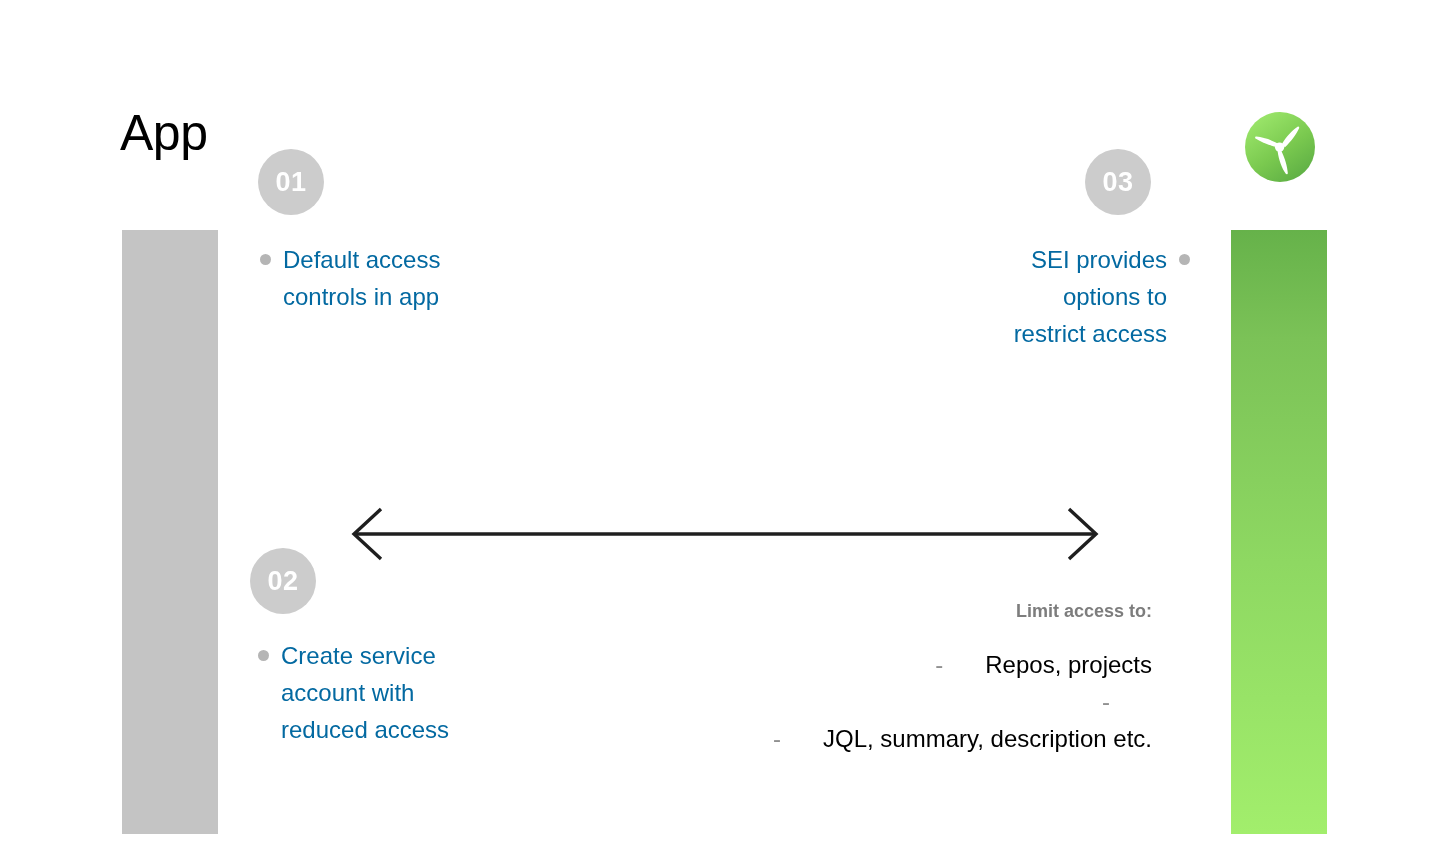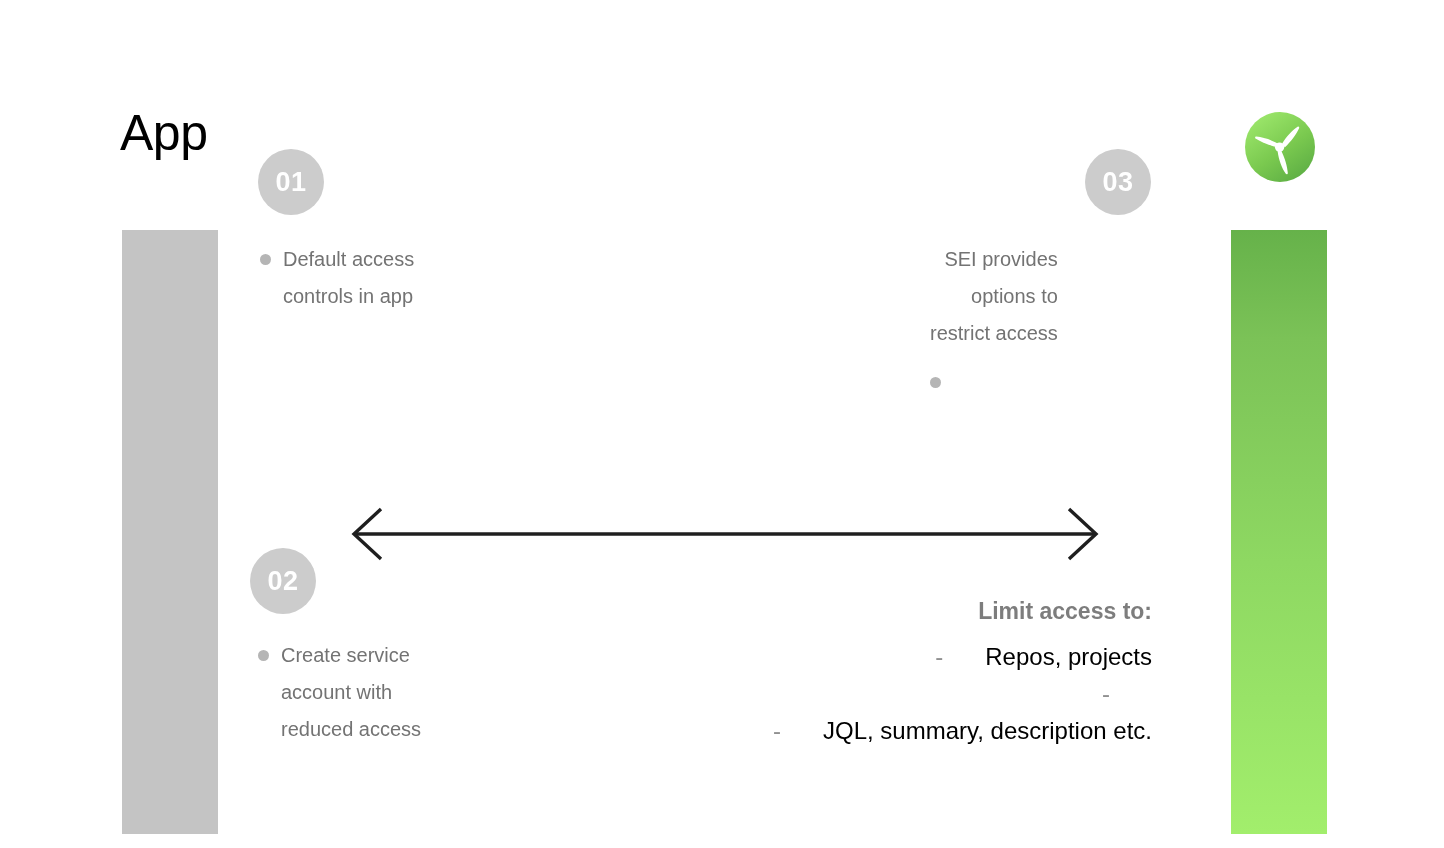--- a/index.html
+++ b/index.html
@@ -78,41 +78,41 @@
   .badge-01 { left: 258px;  top: 149px; }
   .badge-02 { left: 250px;  top: 548px; }
   .badge-03 { left: 1085px; top: 149px; }
 
   
   .bullet-block {
     position: absolute;
     display: flex;
     align-items: flex-start;
     gap: 12px;
-    font-size: 20px;
+    font-size: 24px;
     line-height: 37px;
-    color: #737373;
+    color: #0369a1;
   }
   .bullet-block .dot {
     flex: 0 0 auto;
     width: 11px;
     height: 11px;
     border-radius: 50%;
     background: #b5b5b5;
     margin-top: 13px;
   }
   .bullet-block .btext { white-space: pre-line; }
 
   .block-01 { left: 260px;  top: 241px; width: 250px; }
   .block-01 .btext { text-align: left; }
 
   .block-02 { left: 258px;  top: 637px; width: 250px; }
   .block-02 .btext { text-align: left; }
 
-  .block-03 { left: 930px;  top: 241px; width: 260px; flex-direction: column; justify-content: flex-end; }
+  .block-03 { left: 930px;  top: 241px; width: 260px; justify-content: flex-end; }
   .block-03 .btext { text-align: right; }
 
   
   .arrow {
     position: absolute;
     left: 345px;
     top: 505px;
     width: 760px;
     height: 58px;
   }
@@ -123,24 +123,24 @@
     position: absolute;
     left: 640px;
     top: 594px;
     width: 512px;
     text-align: right;
     color: #808080;
     font-size: 24px;
   }
   .limit-title {
     font-weight: 700;
-    font-size: 23px;
+    font-size: 18px;
     line-height: 34px;
     color: #7d7d7d;
-    margin-bottom: 10px;
+    margin-bottom: 18px;
   }
   .limit-row {
     display: flex;
     justify-content: flex-end;
     align-items: baseline;
     line-height: 37px;
     white-space: nowrap;
   }
   .limit-row .dash {
     color: #909090;

